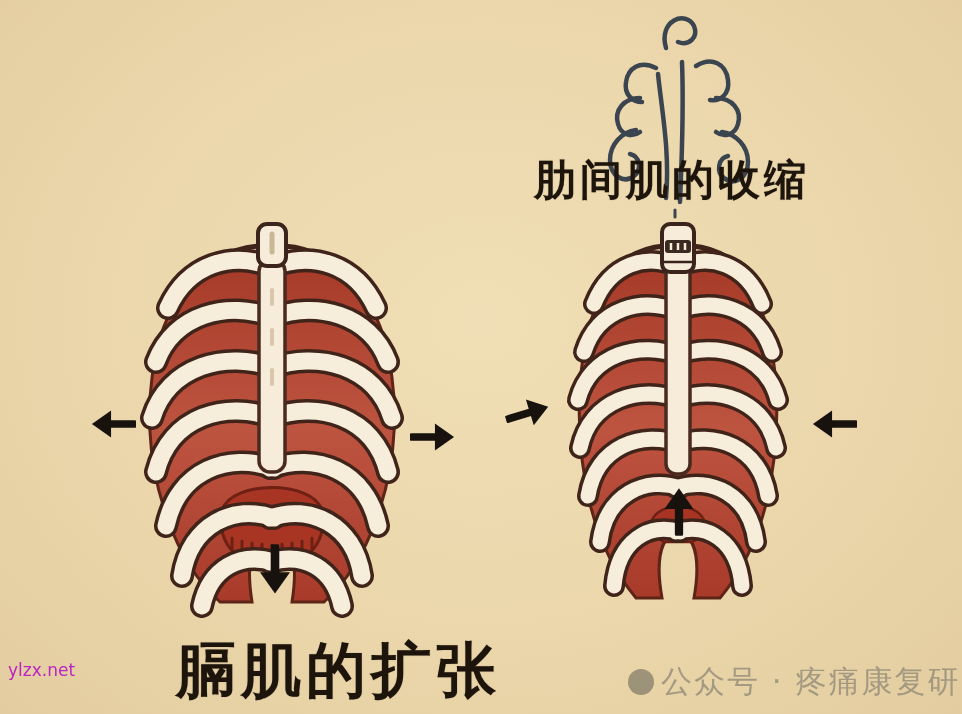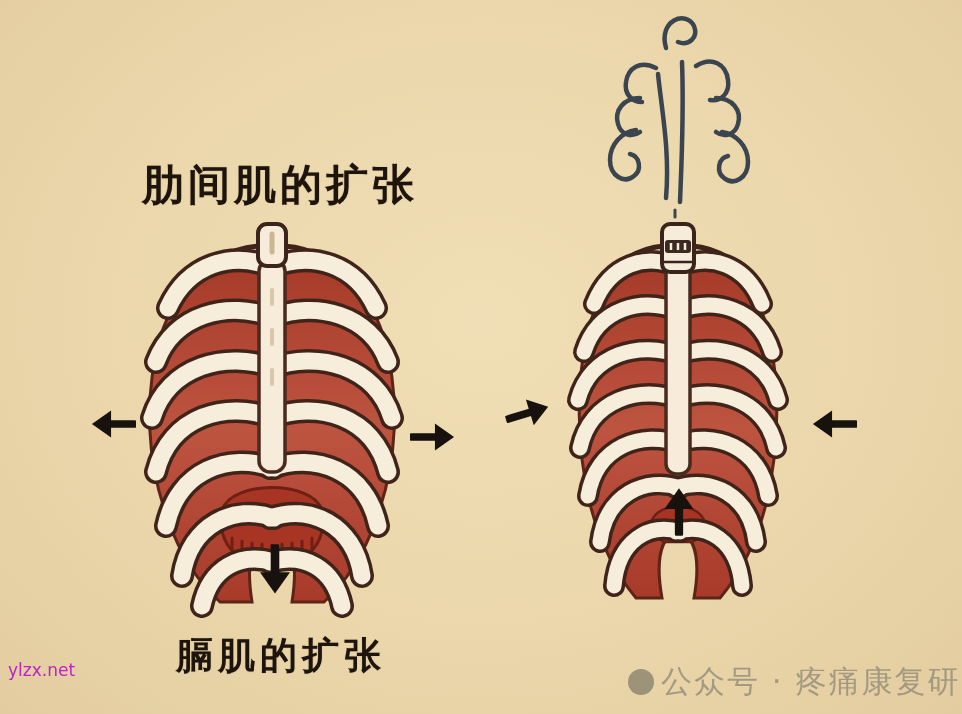--- a/index.html
+++ b/index.html
@@ -10,21 +10,21 @@
   }
   #stage{position:absolute;inset:0;
     background:radial-gradient(ellipse at 50% 45%, #f0deb6 0%, #ebd7ab 55%, #e3cda0 100%);
   }
   .cjk-label{
     position:absolute;color:#1d140c;font-weight:700;white-space:nowrap;
     text-shadow:0 0 1px rgba(40,20,10,.35);
   }
   #label-top-left   {left:142px;top:157px;font-size:42px;letter-spacing:4px;}
   #label-top-right  {left:534px;top:152px;font-size:42px;letter-spacing:4px;}
-  #label-bottom-left{left:176px;top:631px;font-size:37px;letter-spacing:5px;z-index:6;text-align:center;}
+  #label-bottom-left{left:176px;top:631px;font-size:60px;letter-spacing:5px;z-index:6;text-align:center;}
   #label-bottom-right{left:572px;top:636px;font-size:46px;letter-spacing:5px;z-index:6;}
   .fig{position:absolute;}
   #fig-left {left:126px;top:220px;width:292px;height:398px;}
   #fig-right{left:538px;top:218px;width:280px;height:388px;}
   #airflow  {left:600px;top:2px;width:160px;height:232px;}
   .arrow{position:absolute;width:46px;height:34px;z-index:5;}
   .arrow svg{width:100%;height:100%;display:block;}
   #arrow-left-out  {left:90px; top:407px;}
   #arrow-right-out {left:410px;top:420px;transform:rotate(180deg);}
   #arrow-down-out  {left:252px;top:553px;transform:rotate(-90deg) scale(1.12);}
@@ -209,21 +209,21 @@
         <path d="M22 3 L2 17 L22 31 Z" fill="#17120e"></path>
       </svg>
   </div>
   <div class="arrow" id="arrow-up-in">
     <svg viewBox="0 0 48 34">
         <path d="M46 17 H20" stroke="#17120e" stroke-width="8" stroke-linecap="round"></path>
         <path d="M22 3 L2 17 L22 31 Z" fill="#17120e"></path>
       </svg>
   </div>
 
-  <div class="cjk-label" id="label-top-left">肋间肌的扩张</div>
+  <div class="cjk-label" id="label-top-right">肋间肌的收缩</div>
   <div class="cjk-label" id="label-bottom-left">膈肌的扩张</div>
 
   <div id="watermark-account">
     <span class="logo"></span>
     <span>公众号 · 疼痛康复研究</span>
   </div>
   <div id="watermark-site">ylzx.net</div>
 
 </div>
 

